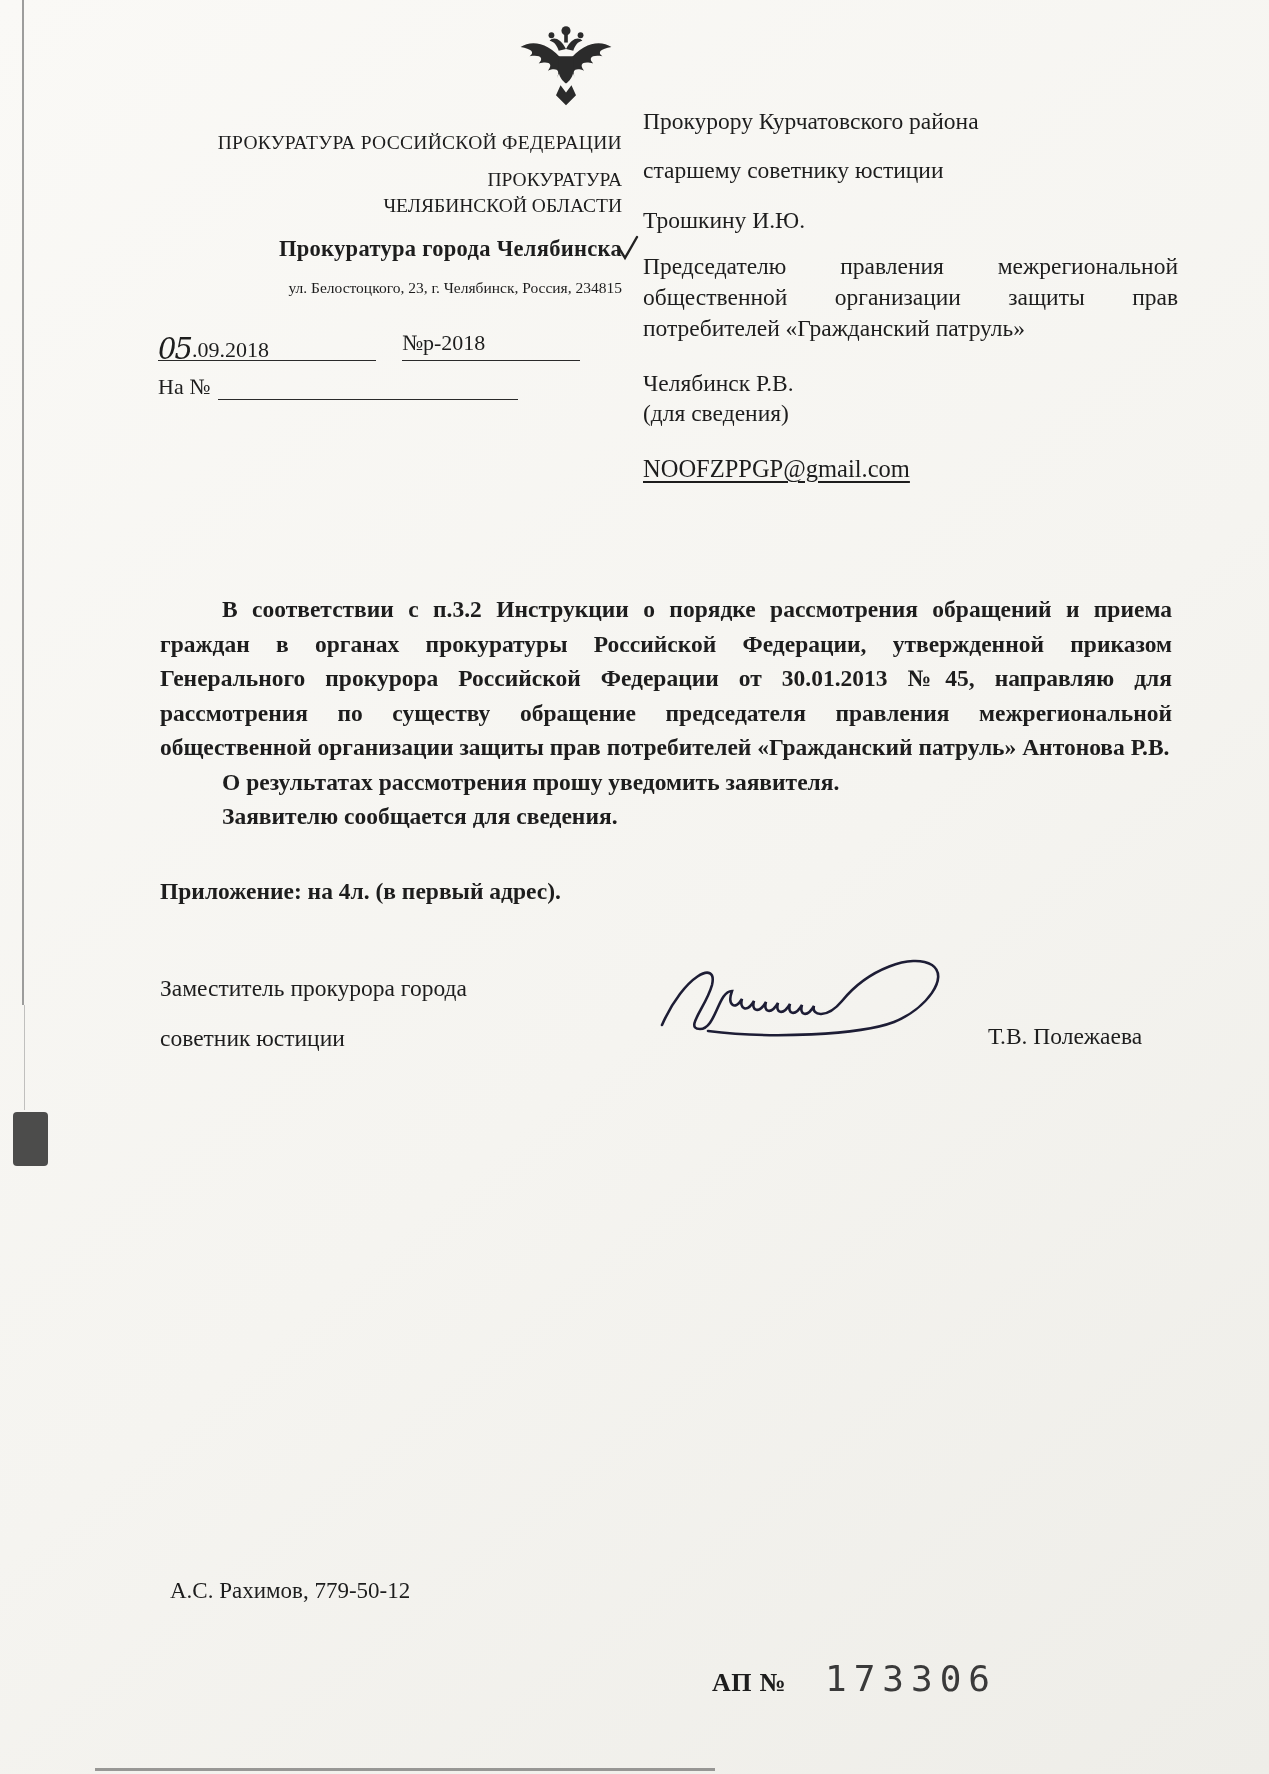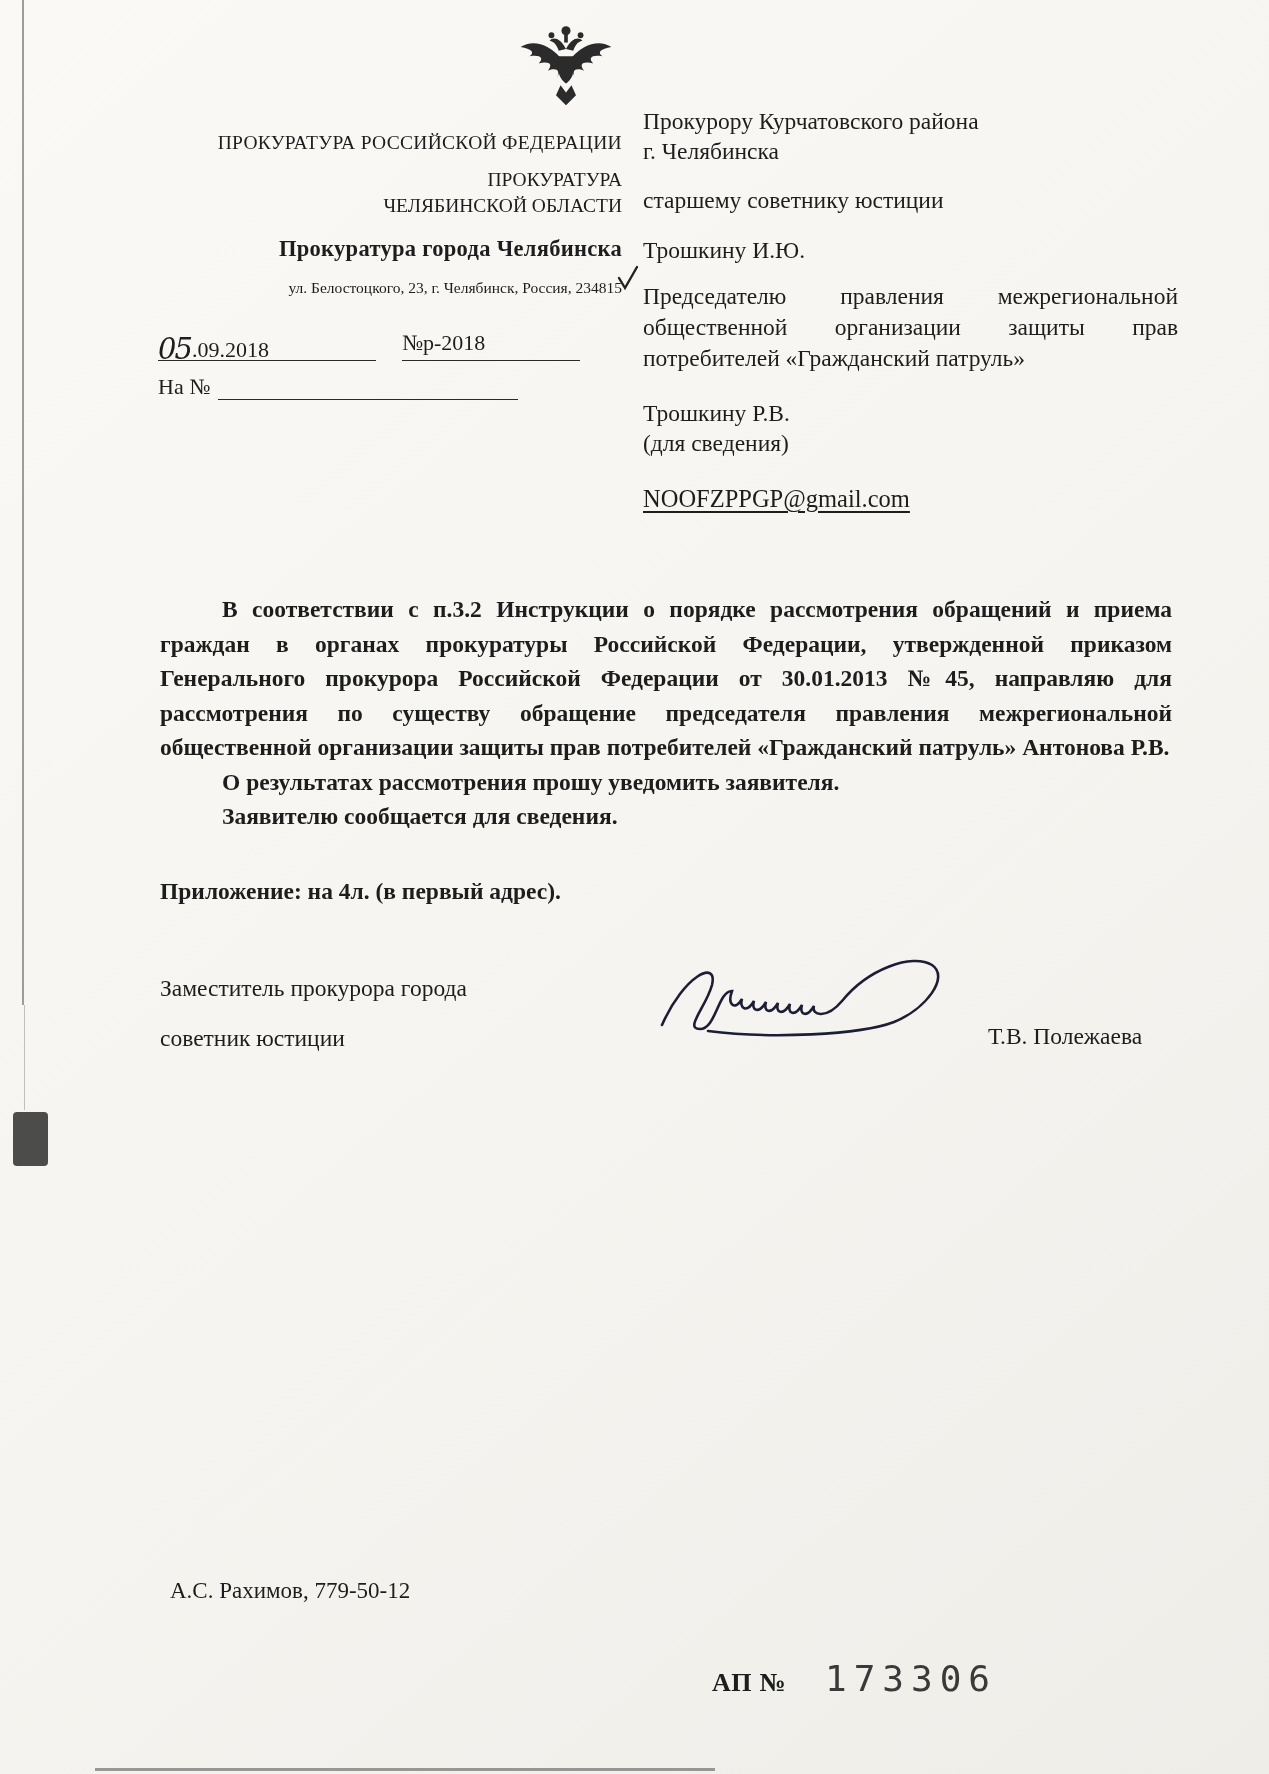--- a/index.html
+++ b/index.html
@@ -97,32 +97,31 @@
 
   <div class="date-row">
     <span class="seg date-seg"><span class="hand">05</span><span>.09.2018</span></span><span class="seg num-seg"><span>№</span><span>р-2018</span></span>
   </div>
   <div class="na-row">
     <span>На №</span><span class="na-underline"></span>
   </div>
 
   <div class="recipient">
     <div>Прокурору Курчатовского района</div>
-    <div>г. Челябинска</div>
     <div class="r-rank">старшему советнику юстиции</div>
     <div class="r-name">Трошкину И.Ю.</div>
     <div class="r-block">
       <span class="r-check">
         <svg width="22" height="26" viewBox="0 0 22 26">
             <path d="M2 13 L8 23 L20 2" fill="none" stroke="#222" stroke-width="2.4" stroke-linecap="round"></path>
           </svg>
       </span>
       <span>Председателю правления межрегиональной общественной организации защиты прав потребителей «Гражданский патруль»</span>
     </div>
-    <div class="r-name2">Трошкину Р.В.</div>
+    <div class="r-name2">Челябинск Р.В.</div>
     <div>(для сведения)</div>
     <div class="r-email">NOOFZPPGP@gmail.com</div>
   </div>
 
   <div class="body-text">
     <p>В соответствии с п.3.2 Инструкции о порядке рассмотрения обращений и приема граждан в органах прокуратуры Российской Федерации, утвержденной приказом Генерального прокурора Российской Федерации от 30.01.2013 №45, направляю для рассмотрения по существу обращение председателя правления межрегиональной общественной организации защиты прав потребителей «Гражданский патруль» Антонова Р.В.</p>
     <p>О результатах рассмотрения прошу уведомить заявителя.</p>
     <p>Заявителю сообщается для сведения.</p>
     <p class="attachment">Приложение: на 4л. (в первый адрес).</p>
   </div>

